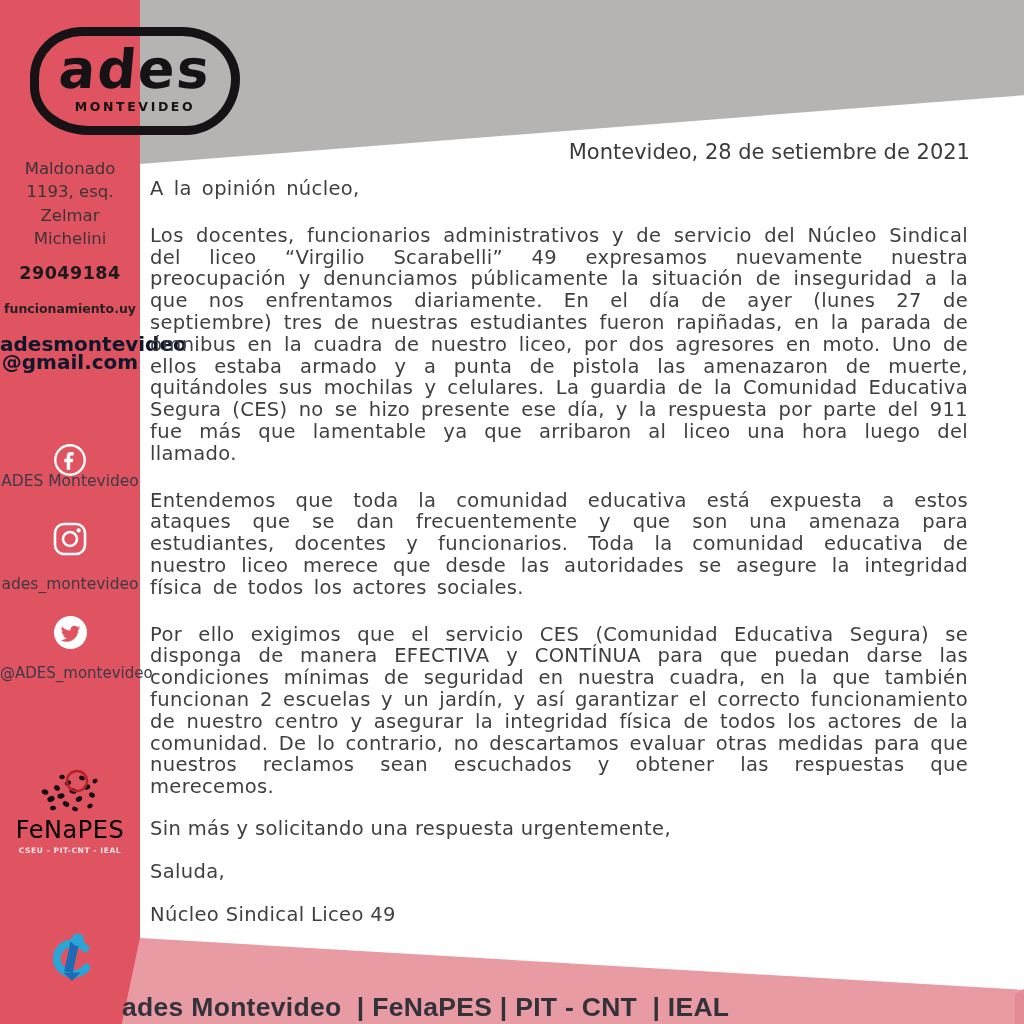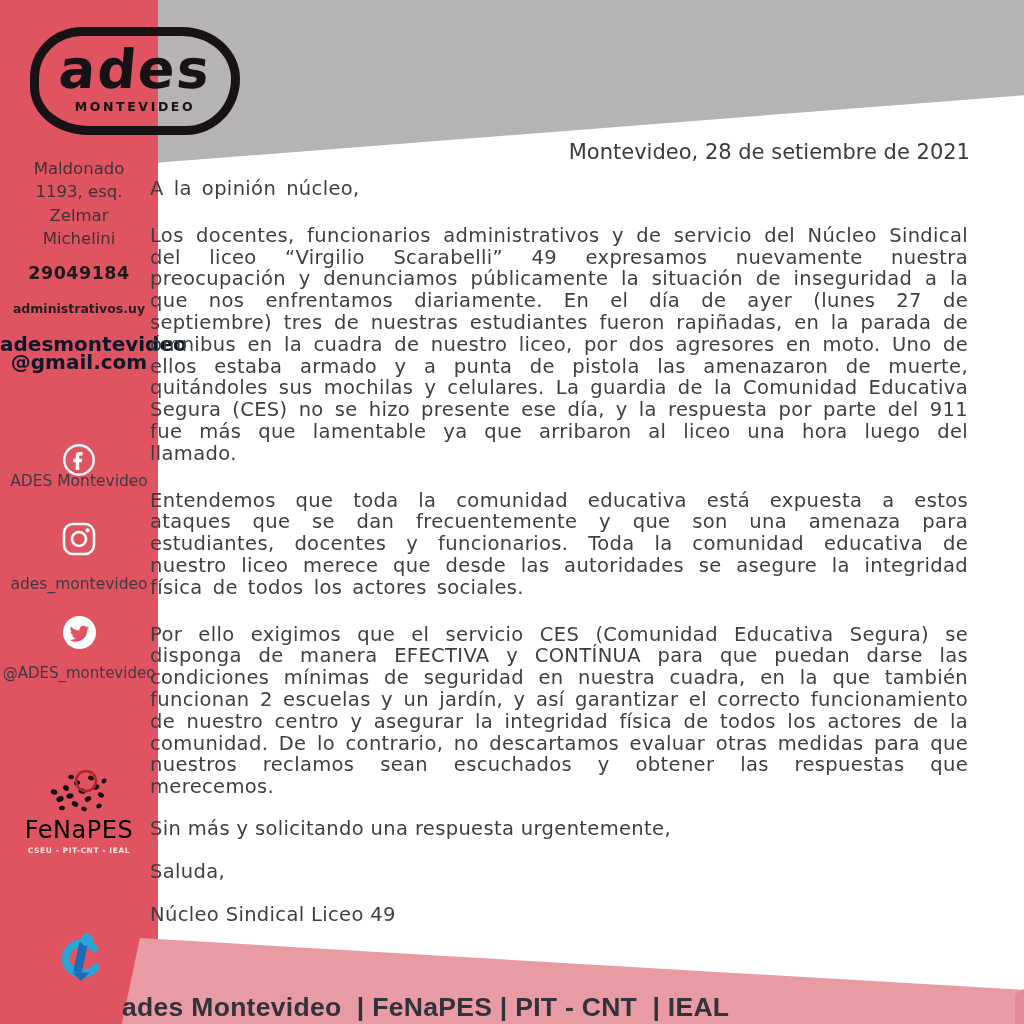--- a/index.html
+++ b/index.html
@@ -1,20 +1,20 @@
 <!DOCTYPE html>
 <html><head>
 <meta charset="utf-8">
 <style>
   html,body{margin:0;padding:0;background:#ffffff;}
   .canvas{position:relative;width:1024px;height:1024px;background:#ffffff;overflow:hidden;
           font-family:"DejaVu Sans","Liberation Sans",sans-serif;}
 
   
-  .sidebar{position:absolute;left:0;top:0;width:140px;height:1024px;background:#e05361;z-index:1;padding-left:18px;}
+  .sidebar{position:absolute;left:0;top:0;width:140px;height:1024px;background:#e05361;z-index:1;}
   .side-item{position:absolute;left:0;right:0;text-align:center;}
   .addr{top:157px;font-size:16.5px;line-height:23.4px;color:#3c3337;}
   .phone{top:263px;font-size:17.5px;font-weight:bold;color:#1d1a1c;letter-spacing:.5px;}
   .site{top:301px;font-size:12.5px;font-weight:bold;color:#241f22;}
   .email{top:336px;font-size:20px;line-height:17.5px;font-weight:bold;color:#0f172a;}
   .soc-icon{position:absolute;left:0;right:0;margin:auto;display:block;}
   .fb-i{top:443px;width:34px;height:34px;}
   .ig-i{top:521px;width:36px;height:36px;}
   .tw-i{top:615px;width:35px;height:35px;}
   .handle{font-size:15.5px;font-weight:500;color:#3f3945;}
@@ -65,21 +65,21 @@
 <div class="canvas">
 
   <div class="sidebar">
     <div class="side-item addr">
       <div>Maldonado</div>
       <div>1193, esq.</div>
       <div>Zelmar</div>
       <div>Michelini</div>
     </div>
     <div class="side-item phone">29049184</div>
-    <div class="side-item site">administrativos.uy</div>
+    <div class="side-item site">funcionamiento.uy</div>
     <div class="side-item email">
       <div>adesmontevideo</div>
       <div>@gmail.com</div>
     </div>
 
     <svg class="soc-icon fb-i" viewBox="0 0 36 36">
       <circle cx="18" cy="18" r="15.6" fill="none" stroke="#ffffff" stroke-width="2.5"></circle>
       <path d="M21.8 9.5h-3.1a4.2 4.2 0 0 0-4.2 4.2v3.1h-2.6v3.6h2.6v8h3.7v-8h2.8l.5-3.6h-3.3v-2.4c0-.7.5-1.2 1.2-1.2h2.4z" fill="#ffffff"></path>
     </svg>
     <div class="side-item handle fb-h">ADES Montevideo</div>

